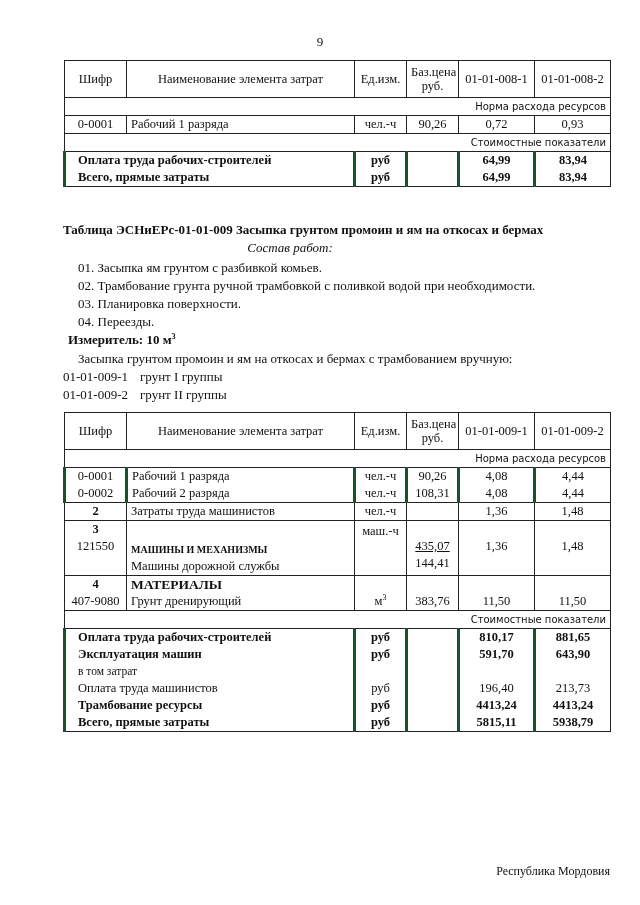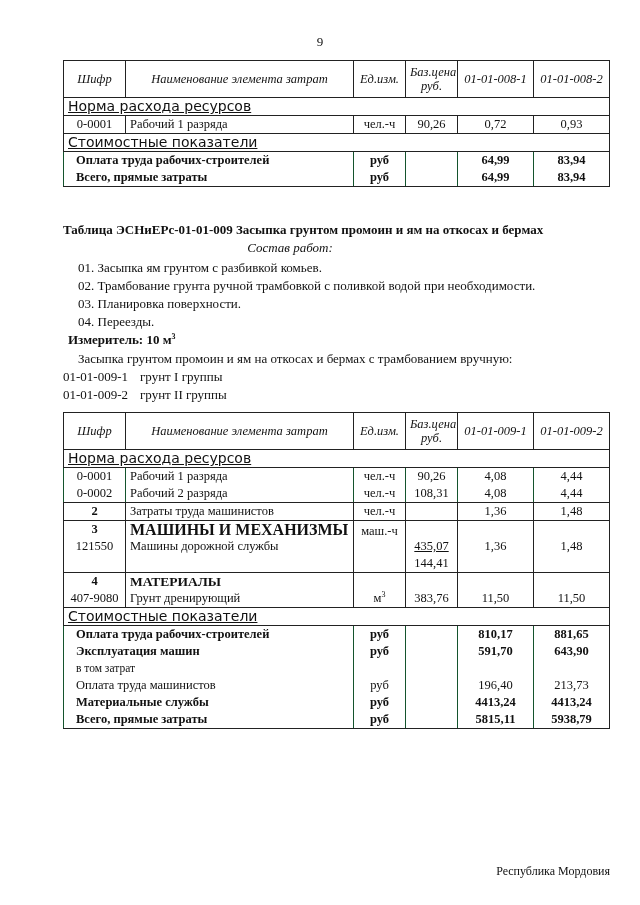--- a/index.html
+++ b/index.html
@@ -10,32 +10,32 @@
   .abs { position: absolute; }
   .page-num { left: 0; width: 640px; top: 34px; text-align: center; font-size: 13px; }
 
   table.est {
     position: absolute; left: 63px; width: 546px;
     border-collapse: collapse; table-layout: fixed;
     font-size: 12.5px;
   }
   table.est td { padding: 0 4px; line-height: 17px; vertical-align: middle; }
   .bx { border: 1px solid #222; }
-  .bl { border-left: 1px solid #14532d; }
+  .bl { border-left: 3px solid #14532d; }
   .br { border-right: 1px solid #222; }
   .bt { border-top: 1px solid #222; }
   .bb { border-bottom: 1px solid #222; }
   .c { text-align: center; }
   .r { text-align: center; }
   .b { font-weight: bold; }
-  .hdr td { height: 36px; font-style: italic; }
+  .hdr td { height: 36px; }
   .hdr .price { line-height: 14px; }
   .sub td {
-    font-family: "DejaVu Sans", sans-serif; font-size: 14px; text-align: left;
-    line-height: 13px; padding-right: 6px; text-decoration: underline;
+    font-family: "DejaVu Sans", sans-serif; font-size: 10px; text-align: right;
+    line-height: 13px; padding-right: 6px;
   }
   .ul { text-decoration: underline; }
   .doc-title { left: 63px; top: 222px; font-size: 13px; font-weight: bold; }
   .center-it { left: 0; width: 580px; text-align: center; top: 240px; font-size: 13px; font-style: italic; }
   .line { font-size: 13px; white-space: nowrap; }
   .foot { right: 30px; top: 864px; font-size: 12px; }
   sup { font-size: 8px; line-height: 0; }
 </style>
 </head>
 <body>
@@ -146,21 +146,21 @@
     <td class="bx"></td>
     <td class="bx r">1,36</td>
     <td class="bx r">1,48</td>
   </tr>
   <tr>
     <td class="bx c" style="vertical-align:top;">
           <div class="b">3</div>
           <div>121550</div>
         </td>
     <td class="bx" style="vertical-align:top; height:51px;">
-          <div class="b" style="font-size:16px;">МАШИНЫ И МЕХАНИЗМЫ</div>
+          <div class="b" style="font-size:10px;margin-top:20px;">МАШИНЫ И МЕХАНИЗМЫ</div>
           <div>Машины дорожной службы</div>
         </td>
     <td class="bx c" style="vertical-align:top; padding-top:2px;">маш.-ч</td>
     <td class="bx r" style="vertical-align:top; padding-top:17px;">
           <div class="ul">435,07</div>
           <div>144,41</div>
         </td>
     <td class="bx r" style="vertical-align:top; padding-top:17px;">1,36</td>
     <td class="bx r" style="vertical-align:top; padding-top:17px;">1,48</td>
   </tr>
@@ -203,21 +203,21 @@
     <td class="bl br r"></td>
   </tr>
   <tr>
     <td colspan="2" class="bl" style="padding-left:12px;margin-top:48px;">Оплата труда машинистов</td>
     <td class="bl c">руб</td>
     <td class="bl"></td>
     <td class="bl r">196,40</td>
     <td class="bl br r">213,73</td>
   </tr>
   <tr>
-    <td colspan="2" class="bl b" style="padding-left:12px;">Материальные службы</td>
+    <td colspan="2" class="bl b" style="padding-left:12px;">Трамбование ресурсы</td>
     <td class="bl c b">руб</td>
     <td class="bl"></td>
     <td class="bl r b">4413,24</td>
     <td class="bl br r b">4413,24</td>
   </tr>
   <tr>
     <td colspan="2" class="bl bb b" style="padding-left:12px;">Всего, прямые затраты</td>
     <td class="bl bb c b">руб</td>
     <td class="bl bb"></td>
     <td class="bl bb r b">5815,11</td>

